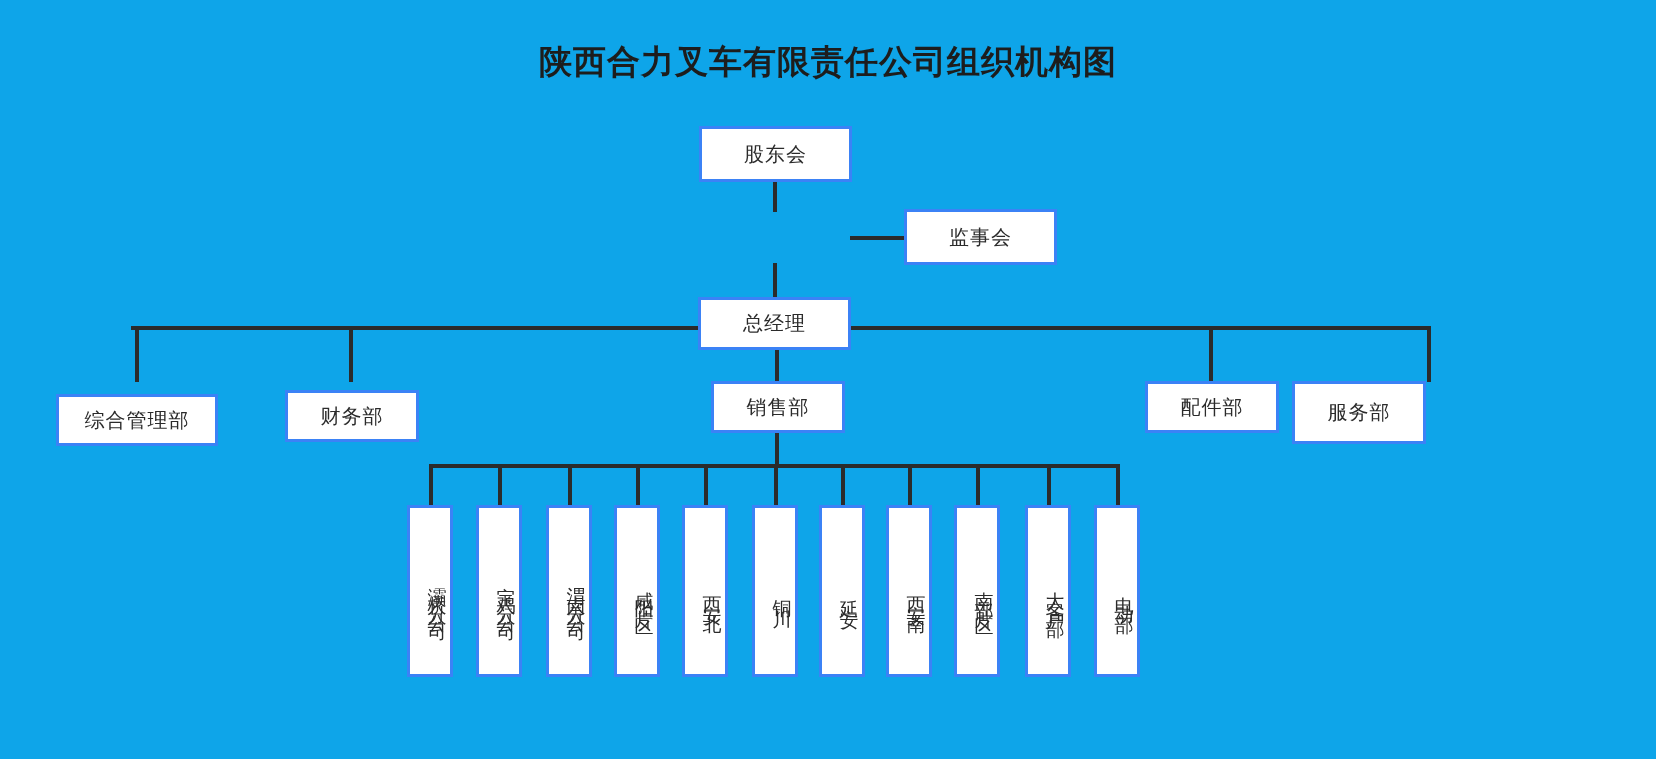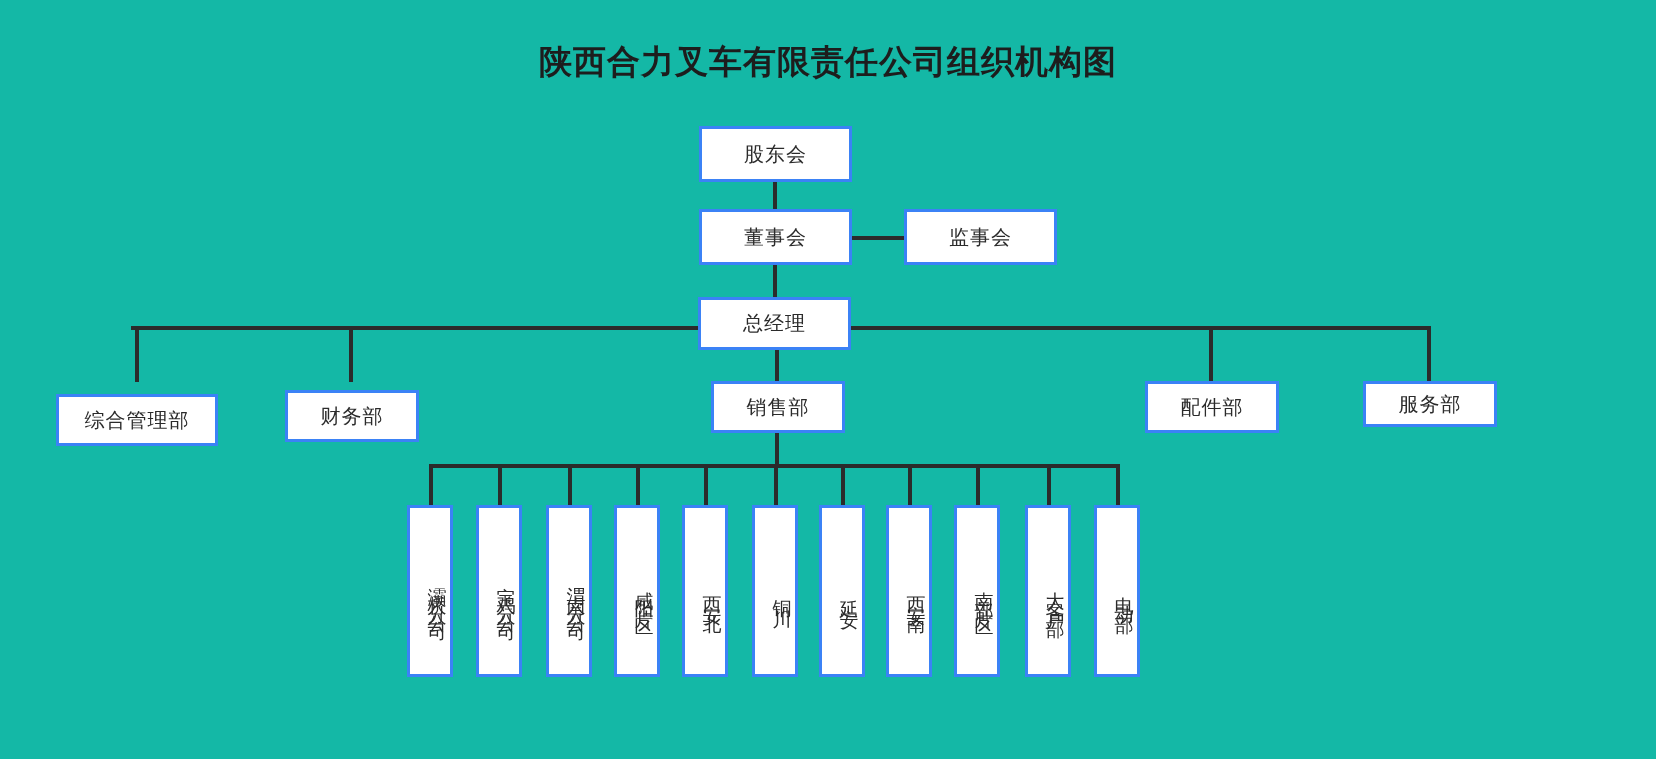--- a/index.html
+++ b/index.html
@@ -8,21 +8,21 @@
     background: #ffffff;
   }
   body {
     font-family: "Liberation Serif", "DejaVu Serif", serif;
     color: #2b2b2b;
   }
   #canvas {
     position: relative;
     width: 1656px;
     height: 759px;
-    background: #14b8a6;
+    background: #0ea5e9;
     overflow: hidden;
   }
   .title {
     position: absolute;
     left: 0;
     top: 40px;
     width: 1656px;
     text-align: center;
     font-family: "Liberation Sans", "DejaVu Sans", sans-serif;
     font-weight: bold;
@@ -91,35 +91,34 @@
   <div class="line v" style="left:704px; top:464px; height:42px;"></div>
   <div class="line v" style="left:774px; top:464px; height:42px;"></div>
   <div class="line v" style="left:841px; top:464px; height:42px;"></div>
   <div class="line v" style="left:908px; top:464px; height:42px;"></div>
   <div class="line v" style="left:976px; top:464px; height:42px;"></div>
   <div class="line v" style="left:1047px; top:464px; height:42px;"></div>
   <div class="line v" style="left:1116px; top:464px; height:42px;"></div>
 
   <div class="node" style="left:699px; top:126px; width:153px; height:56px;">股东会</div>
 
-  <div class="node" style="left:699px; top:209px; width:153px; height:56px;">董事会</div>
 
   <div class="node" style="left:904px; top:209px; width:153px; height:56px;text-align:center;">监事会</div>
 
   <div class="node" style="left:698px; top:297px; width:153px; height:53px;">总经理</div>
 
   <div class="node" style="left:56px; top:394px; width:162px; height:52px;">综合管理部</div>
 
   <div class="node" style="left:285px; top:390px; width:134px; height:52px;">财务部</div>
 
   <div class="node" style="left:711px; top:381px; width:134px; height:52px;">销售部</div>
 
   <div class="node" style="left:1145px; top:381px; width:134px; height:52px;">配件部</div>
 
-  <div class="node" style="left:1363px; top:381px; width:134px; height:46px;">服务部</div>
+  <div class="node" style="left:1292px; top:381px; width:134px; height:63px;">服务部</div>
 
   <div class="node vert" style="left:407px; top:505px; width:46px; height:172px;">灞桥分公司</div>
 
   <div class="node vert" style="left:476px; top:505px; width:46px; height:172px;">宝鸡分公司</div>
 
   <div class="node vert" style="left:546px; top:505px; width:46px; height:172px;">渭南分公司</div>
 
   <div class="node vert" style="left:614px; top:505px; width:46px; height:172px;">咸阳片区</div>
 
   <div class="node vert" style="left:682px; top:505px; width:46px; height:172px;">西安北</div>

